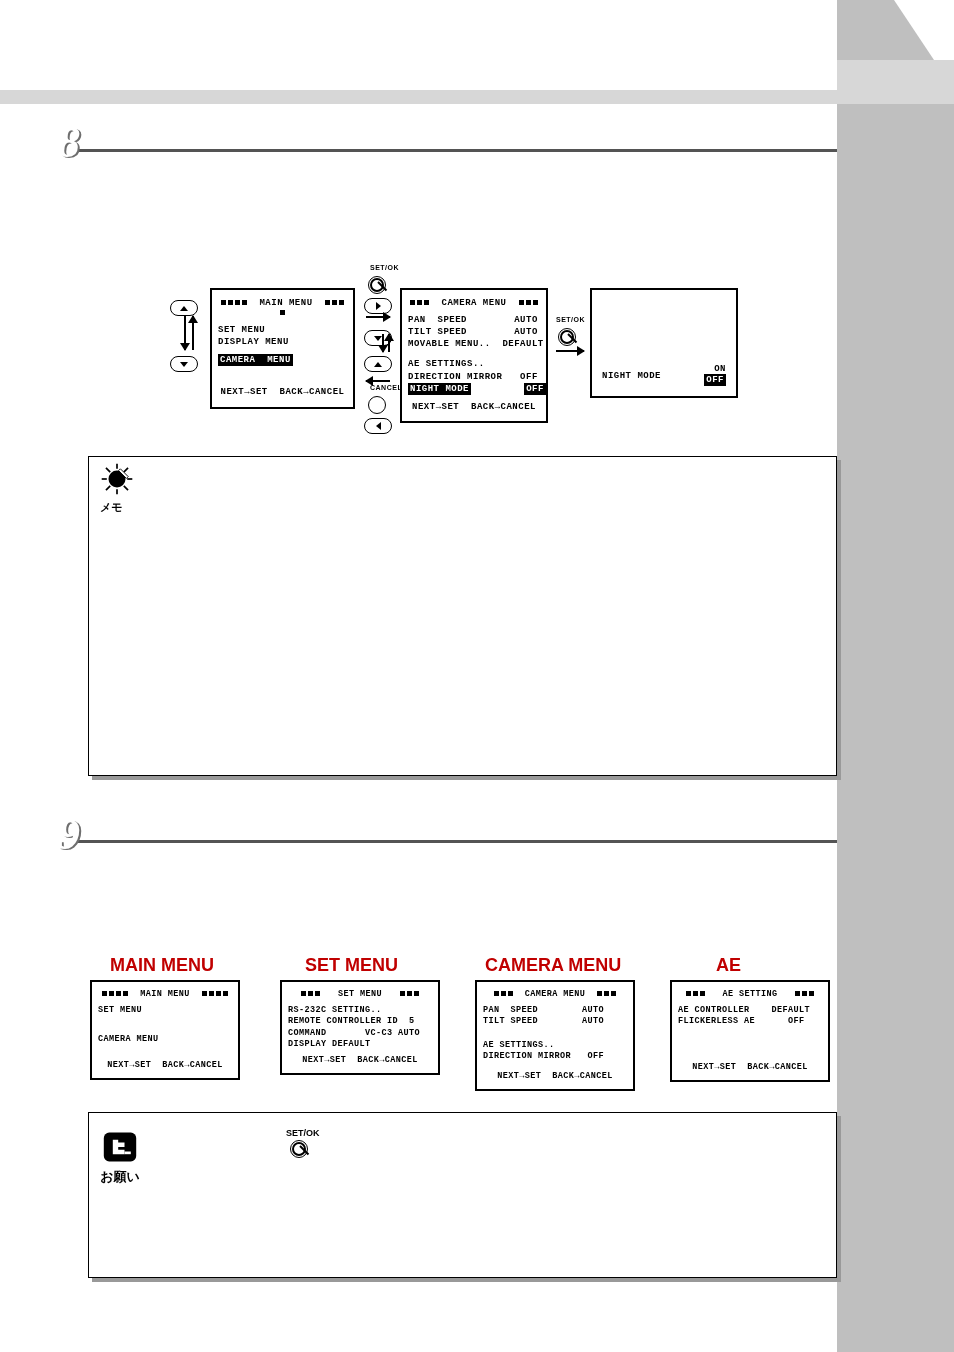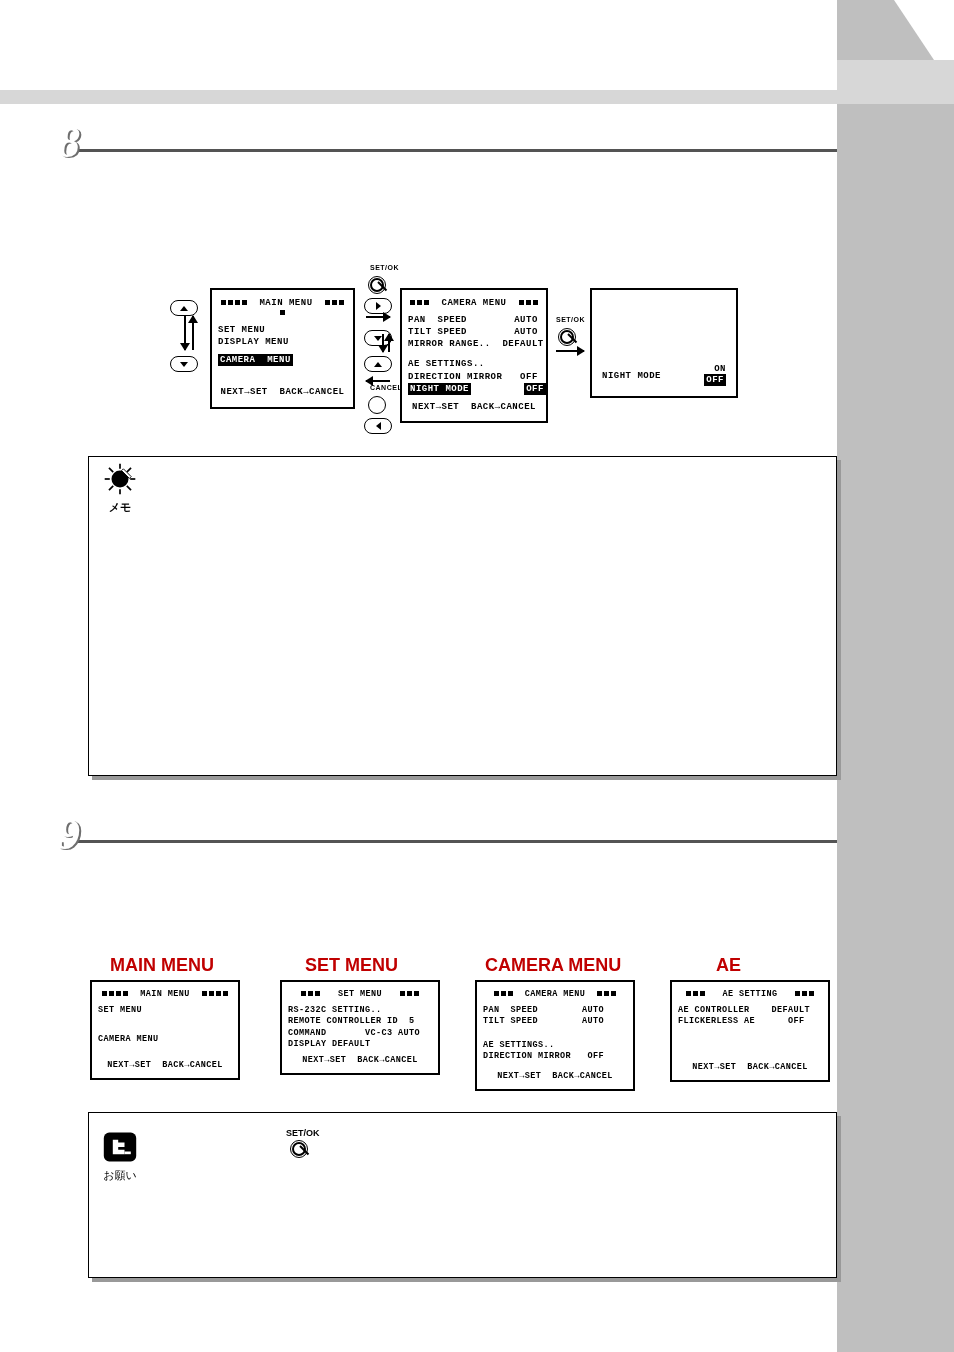--- a/index.html
+++ b/index.html
@@ -44,36 +44,36 @@
   .osd { position:absolute; background:#fff; border:2px solid #000; font-family: "Lucida Console","Courier New",monospace; font-size:9px; font-weight:bold; letter-spacing:0.5px; padding:8px 6px; }
   .osd-title { text-align:center; margin-bottom:6px; }
   .sqr { display:inline-block; width:5px; height:5px; background:#000; margin:0 1px; }
   .osd p { white-space:pre; line-height:1.35; }
   .inv { background:#000; color:#fff; padding:0 2px; display:inline-block; }
   .footer-hint { margin-top:10px; }
 
   .note-box { position:absolute; left:88px; top:456px; width:749px; height:320px; background:#fff; border:1px solid #000; }
   .note-shadow { position:absolute; left:92px; top:460px; width:749px; height:320px; background:#999; }
 
-  .memo-icon { position:absolute; left:100px; top:462px; width:40px; text-align:center; }
+  .memo-icon { position:absolute; left:100px; top:462px; width:40px; }
   .memo-icon svg { width:34px; height:34px; }
   .memo-icon .lbl { font-size:11px; font-weight:bold; }
 
   
   .menu-heading { position:absolute; top:955px; font-family: Arial, sans-serif; font-size:18px; font-weight:bold; color:#c00000; }
   .osd2 { position:absolute; background:#fff; border:2px solid #000; font-family: "Lucida Console","Courier New",monospace; font-size:8.5px; font-weight:bold; letter-spacing:0.4px; padding:7px 6px; }
   .osd2 p { white-space:pre; line-height:1.35; }
   .osd2 .osd-title { font-size:8.5px; }
 
   .footer-note { position:absolute; left:88px; top:1112px; width:749px; height:166px; background:#fff; border:1px solid #000; }
   .footer-shadow { position:absolute; left:92px; top:1116px; width:749px; height:166px; background:#999; }
 
   .notice-icon { position:absolute; left:100px; top:1130px; width:40px; text-align:center; }
   .notice-icon svg { width:36px; height:34px; }
-  .notice-icon .lbl { font-size:11px; font-weight:normal; }
+  .notice-icon .lbl { font-size:13px; font-weight:bold; }
 
   .setok-small { position:absolute; left:286px; top:1128px; font-size:9px; font-weight:bold; }
   .setok-ring2 { position:absolute; left:290px; top:1140px; }
 </style>
 </head>
 <body>
 
 <div class="corner-cut"></div>
 <div class="gray-band"></div>
 
@@ -124,21 +124,21 @@
   <div class="setok-label" style="top:104px; left:200px;">CANCEL</div>
   <div class="remote-btn" style="top:116px; left:198px; width:18px; height:18px; border-radius:50%;"></div>
   <div class="remote-btn" style="top:138px; left:194px;">
       <div class="caret-left"></div>
     </div>
 
   <div class="osd" style="top:8px; left:230px; width:148px;">
     <div class="osd-title"><span class="sqr"></span><span class="sqr"></span><span class="sqr"></span>&nbsp;&nbsp;<span>CAMERA MENU</span>&nbsp;&nbsp;<span class="sqr"></span><span class="sqr"></span><span class="sqr"></span></div>
     <p>PAN  SPEED        AUTO</p>
     <p>TILT SPEED        AUTO</p>
-    <p>MIRROR RANGE..  DEFAULT</p>
+    <p>MOVABLE MENU..  DEFAULT</p>
     <p style="margin-top:8px;">AE SETTINGS..</p>
     <p>DIRECTION MIRROR   OFF</p>
     <p><span class="inv">NIGHT MODE</span>         <span class="inv">OFF</span></p>
     <p class="footer-hint" style="text-align:center; margin-top:6px;">NEXT→SET  BACK→CANCEL</p>
   </div>
 
   <div class="setok-label" style="top:36px; left:386px;">SET/OK</div>
   <div class="remote-btn" style="top:48px; left:388px; width:18px; height:18px; border-radius:50%;">
       <div class="ring"></div>
     </div>

